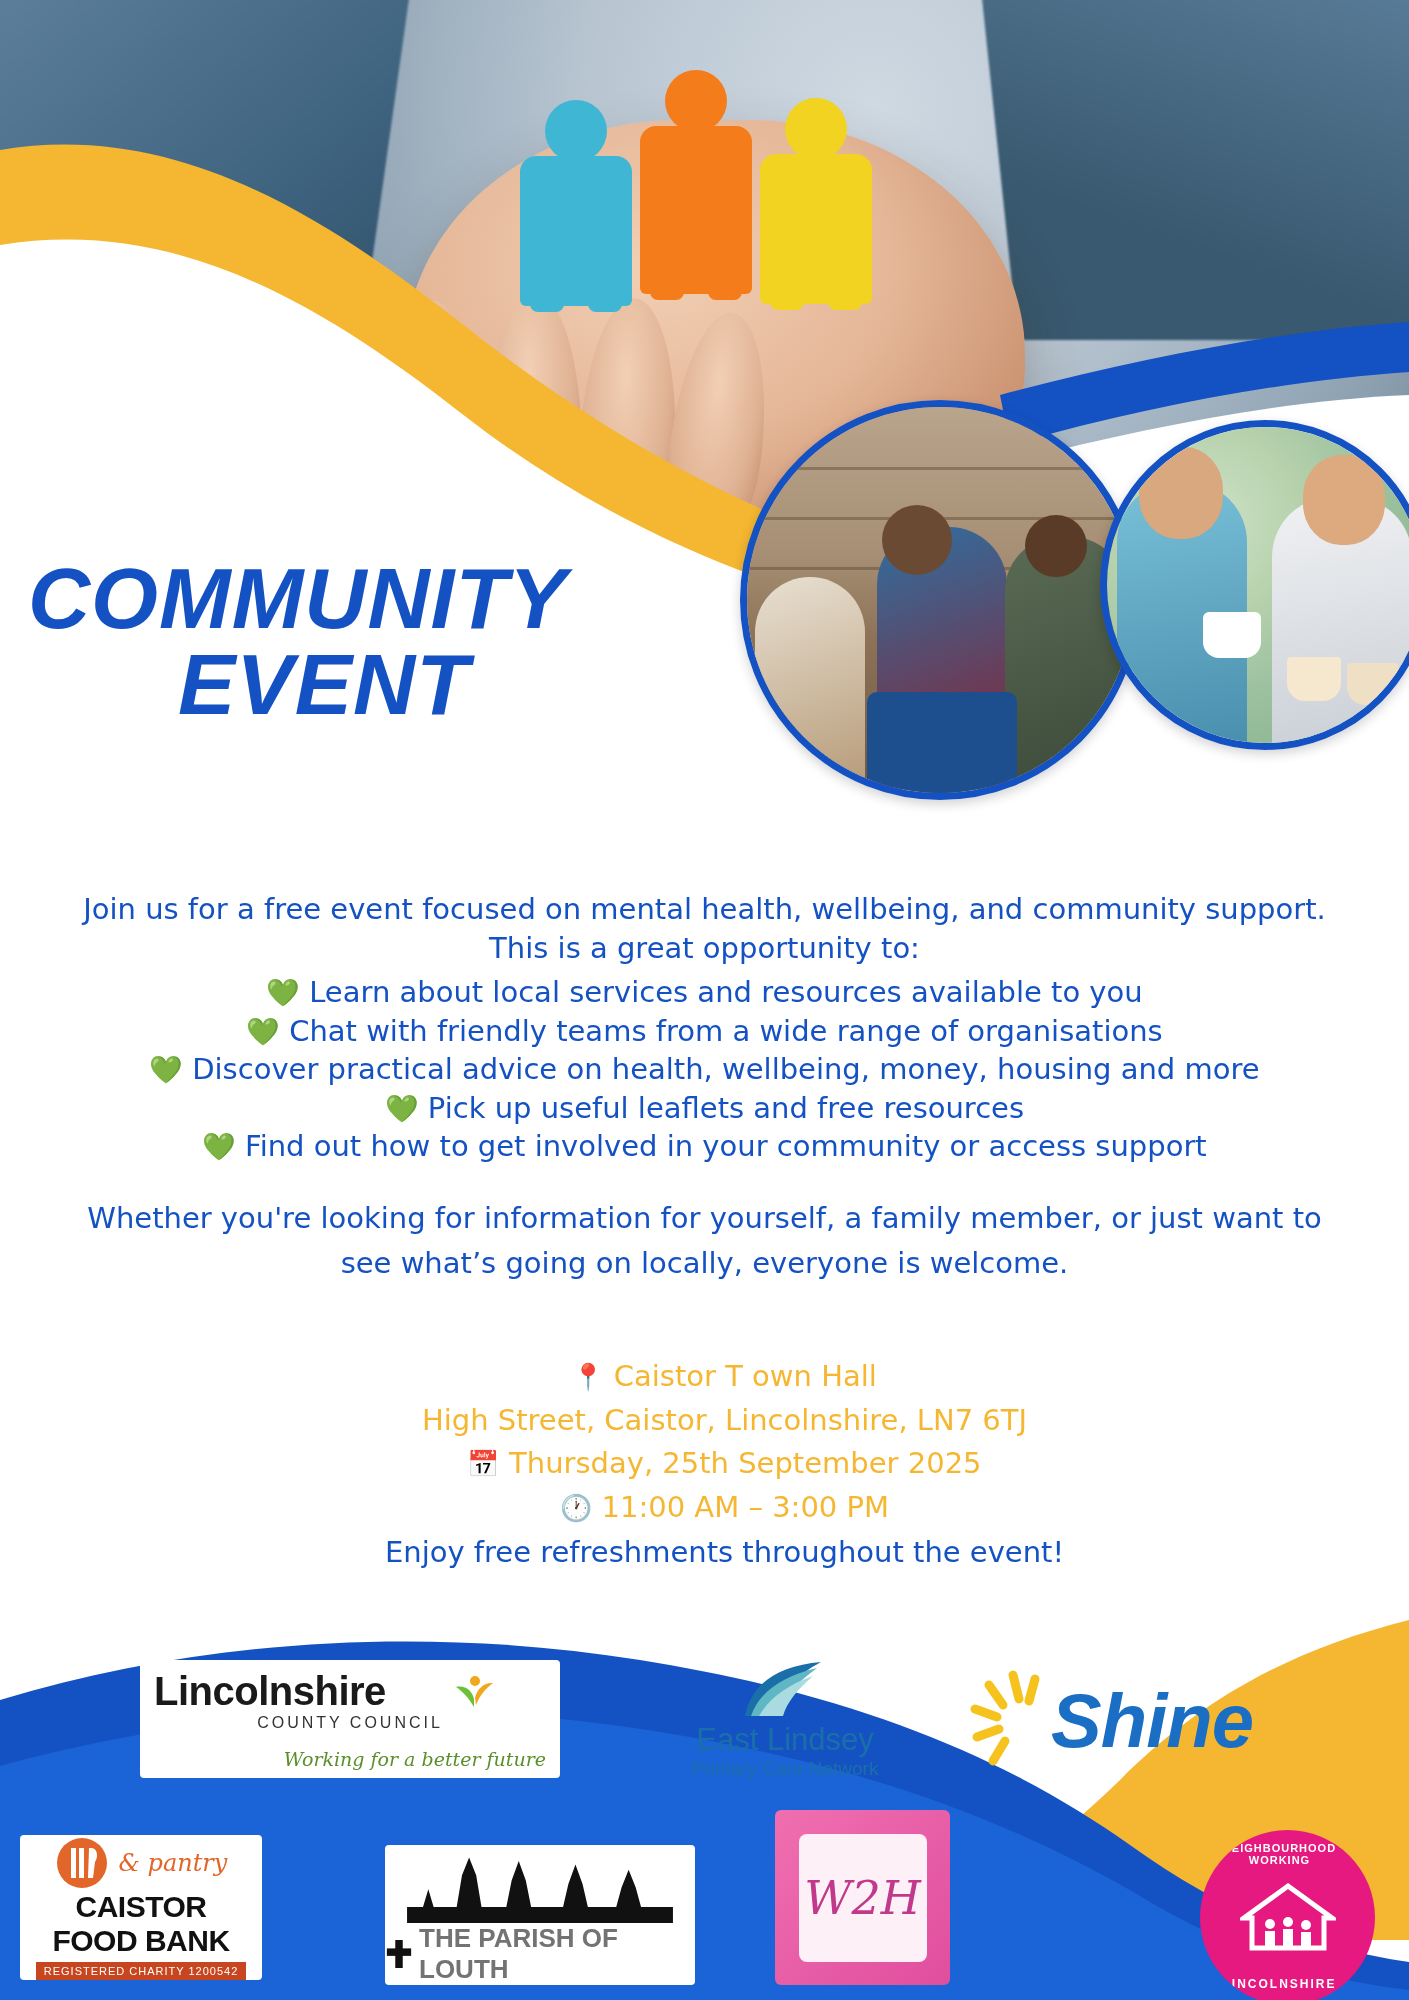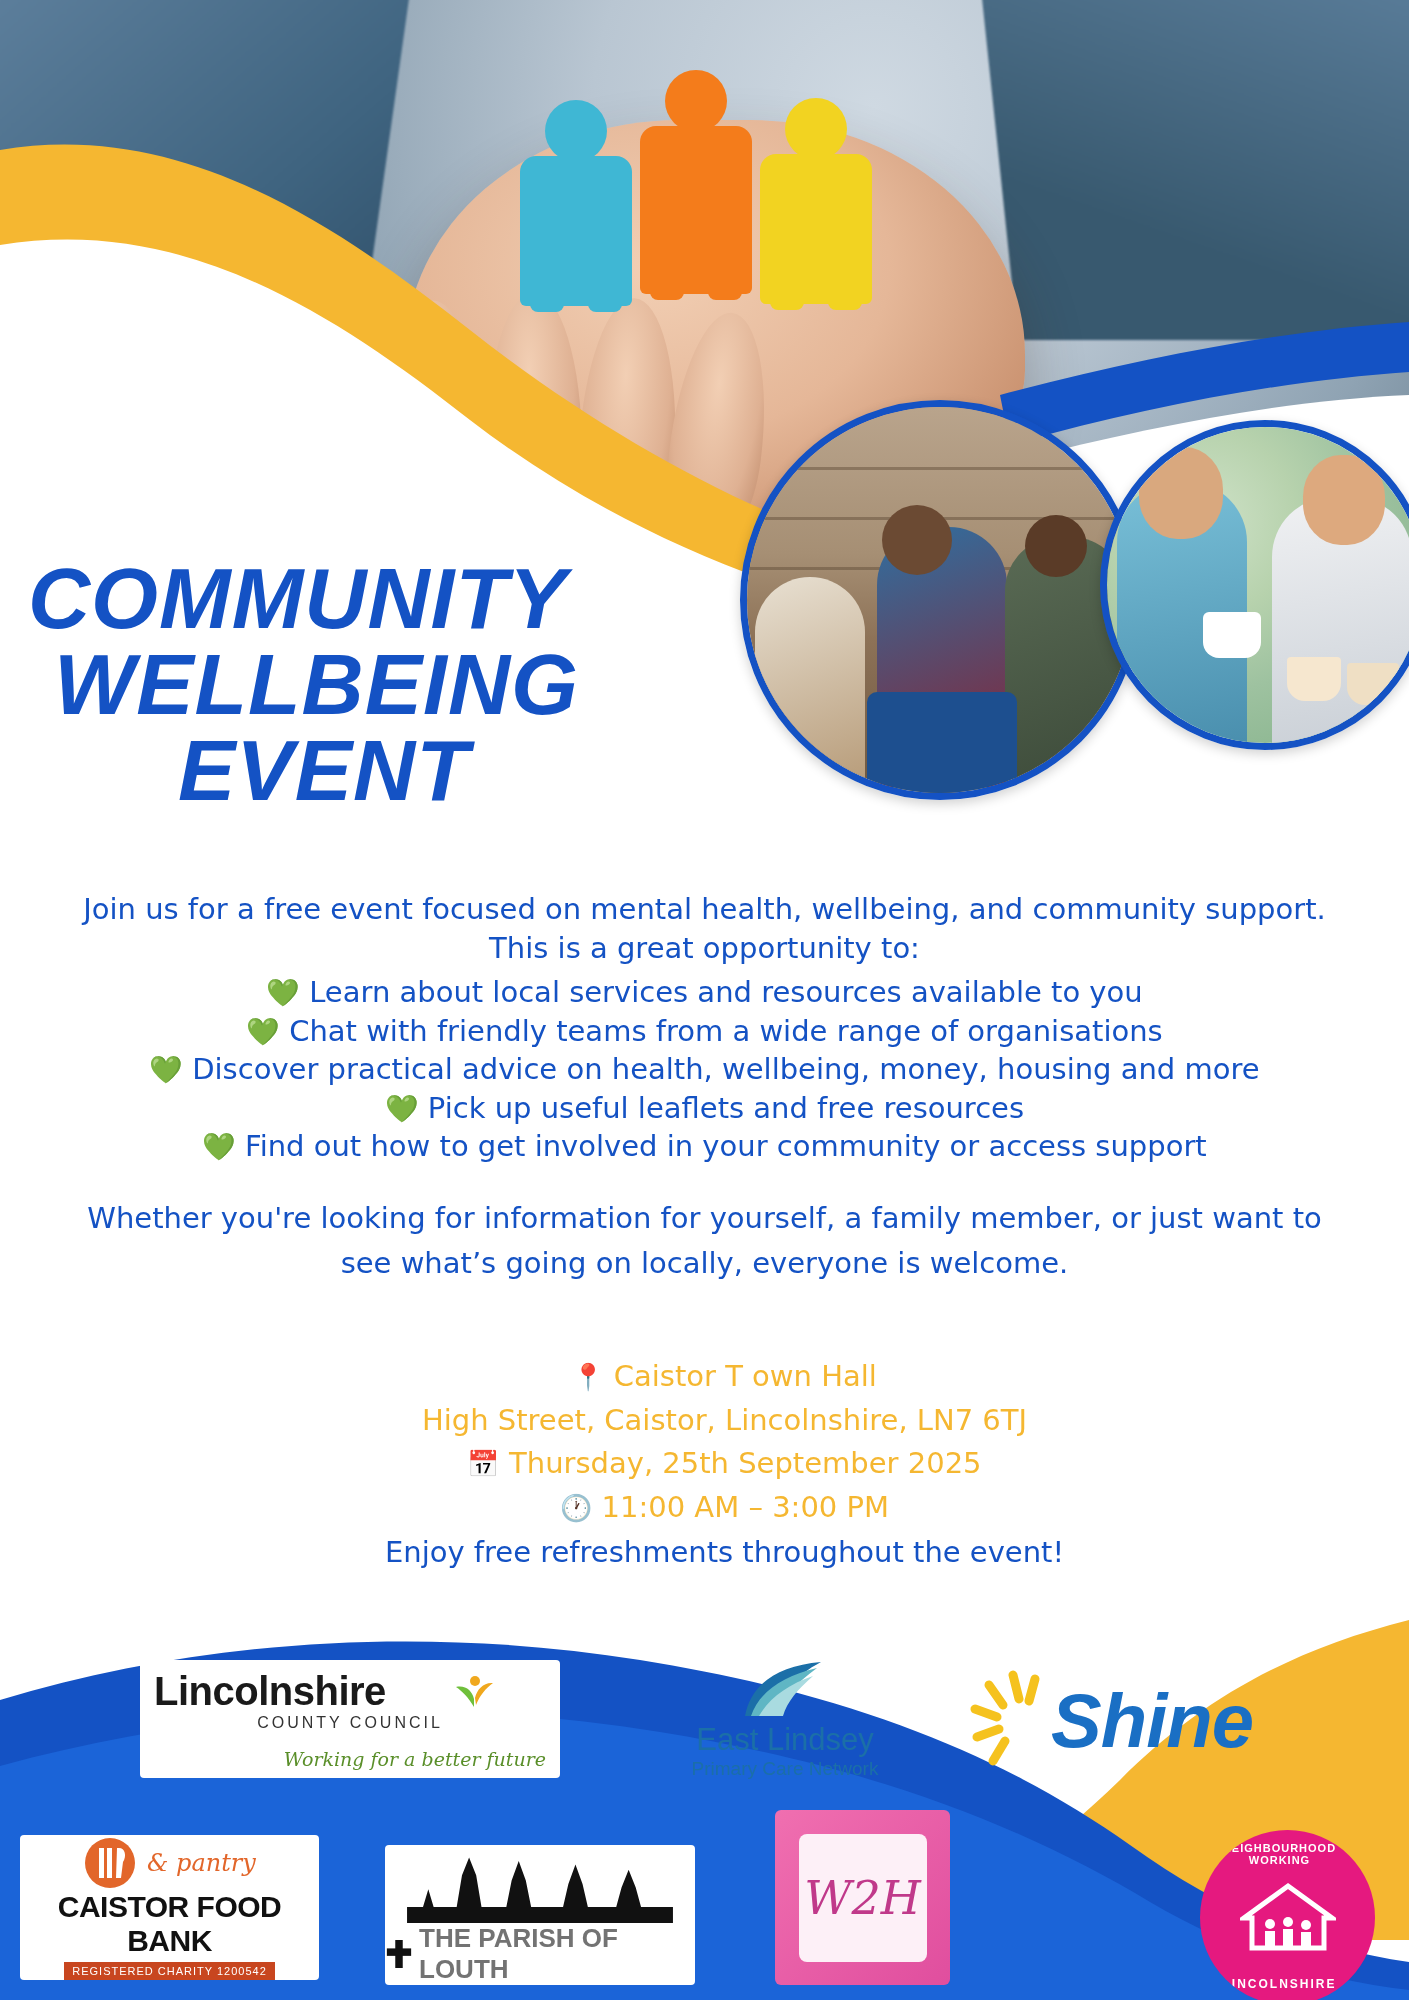--- a/index.html
+++ b/index.html
@@ -197,21 +197,21 @@
   #logo-elpcn .el-sub { font-family: "Liberation Sans", sans-serif; font-size: 19px; color: #1b6fa8; }
 
   
   #logo-shine { left: 960px; top: 1650px; width: 300px; height: 140px; background: transparent; font-style: italic; }
   #logo-shine .shine-word {
     font-family: "Liberation Sans", sans-serif;
     font-size: 76px; font-weight: bold; color: #1a6fc4; letter-spacing: -1px;
   }
 
   
-  #logo-cfb { left: 20px; top: 1835px; width: 299px; height: 145px; }
+  #logo-cfb { left: 20px; top: 1835px; width: 242px; height: 145px; }
   #logo-cfb .cfb-title { font-family: "Liberation Sans", sans-serif; font-weight: bold; font-size: 30px; color: #111; letter-spacing: -0.5px; }
   #logo-cfb .cfb-pantry { font-family: "DejaVu Serif", serif; font-style: italic; font-size: 24px; color: #e2662a; }
   #logo-cfb .cfb-charity { background: #c8461f; color: #fff; font-size: 11px; letter-spacing: 1px; padding: 3px 8px; font-family: "Liberation Sans", sans-serif; }
 
   
   #logo-pol { left: 385px; top: 1845px; width: 310px; height: 140px; background: #fff; flex-direction: column; }
   #logo-pol .pol-text { font-family: "Liberation Sans", sans-serif; font-weight: bold; font-size: 26px; color: #737373; }
 
   
   #logo-w2h { left: 775px; top: 1810px; width: 175px; height: 175px; background: linear-gradient(135deg,#f06fb0 0%, #e04e9e 100%); border-radius: 6px; }
@@ -290,21 +290,20 @@
     <div style="position:absolute;left:14px;top:8px;width:120px;height:150px;border-radius:55% 55% 40% 40%;background:#4a3225;z-index:-1;"></div>
     <div style="position:absolute;left:165px;top:70px;width:140px;height:250px;background:linear-gradient(170deg,#f0f1f3,#c9cfd6);border-radius:60px 60px 0 0;"></div>
     <div style="position:absolute;left:196px;top:28px;width:82px;height:90px;border-radius:46%;background:#dda97e;"></div>
     <div style="position:absolute;left:96px;top:185px;width:58px;height:46px;background:#fff;border-radius:6px 6px 16px 16px;"></div>
     <div style="position:absolute;left:180px;top:230px;width:54px;height:44px;background:#f6e7cf;border-radius:4px 4px 18px 18px;"></div>
     <div style="position:absolute;left:240px;top:236px;width:52px;height:42px;background:#efdfc4;border-radius:4px 4px 18px 18px;"></div>
   </div>
 
   <div class="title">
     <span class="l1">COMMUNITY</span>
-    <span class="l2">WELLBEING</span>
     <span class="l3">EVENT</span>
   </div>
 
   <div class="body-copy">
     <div class="intro">Join us for a free event focused on mental health, wellbeing, and community support. This is a great opportunity to:</div>
     <div class="bullets">
       <div class="b">
         <span class="heart">💚</span>
         <span>Learn about local services and resources available to you</span>
       </div>

